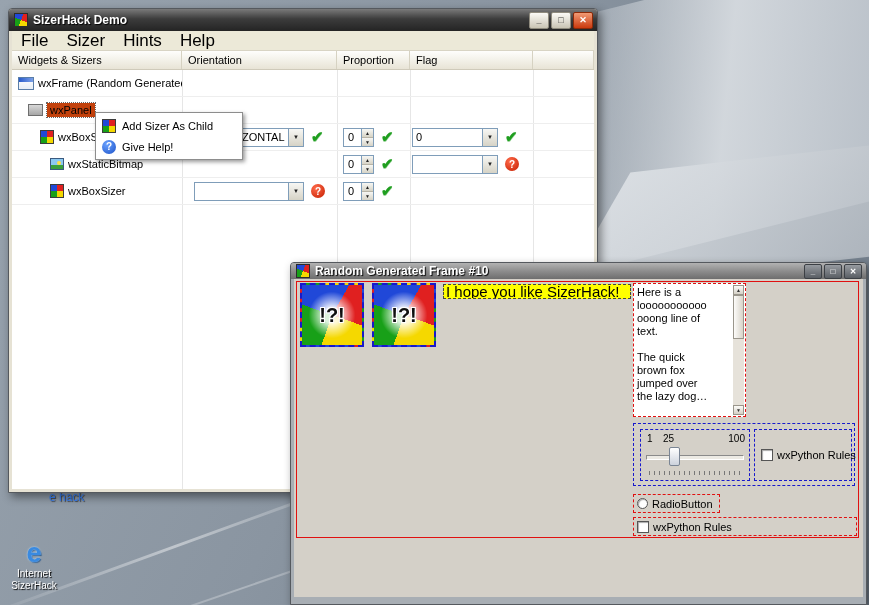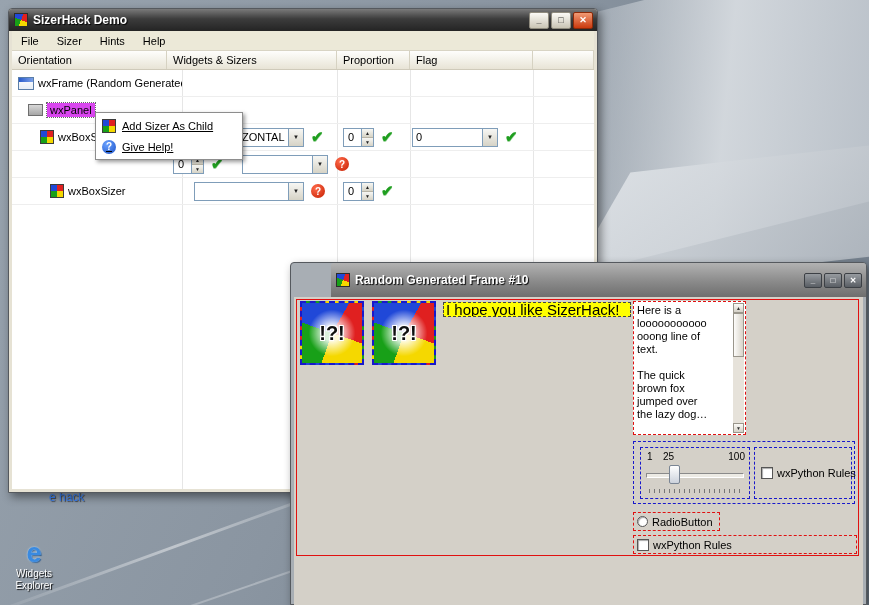--- a/index.html
+++ b/index.html
@@ -20,49 +20,49 @@
   .partial-text { position:absolute; left:2px; top:490px; color:#3b82f6; font-size:12px; text-shadow:1px 1px 1px #3a3f46;margin-left:47px; }
   .ie-icon { position:absolute; left:2px; top:538px; width:64px; text-align:center; cursor:default; }
   .ie-e { display:block; font-size:27px; font-weight:bold; color:#3a8ae0; line-height:30px;
           text-shadow:0 0 2px #bfe0ff, 1px 1px 1px #1a4a80; }
   .ie-label { display:block; color:#fff; font-size:10px; line-height:12px; text-shadow:1px 1px 1px #000; }
 
   
   .win { position:absolute; border:1px solid #55595e; border-radius:4px 4px 0 0; box-shadow:3px 4px 10px rgba(0,0,0,.45); }
   .titlebar { height:22px; display:flex; align-items:center; padding:0 4px 0 5px; border-radius:3px 3px 0 0; }
   .t-dark  { background:linear-gradient(#7a7a7a 0%, #3c3c3c 45%, #242424 100%); }
-  .t-gray  { background:linear-gradient(#b2b2b2 0%, #8a8a8a 55%, #6e6e6e 100%); height:34px;margin-left:40px; }
+  .t-gray  { background:linear-gradient(#b2b2b2 0%, #8a8a8a 55%, #6e6e6e 100%); height:16px; }
   .t-title { flex:1; color:#fff; font-size:12px; font-weight:bold; text-shadow:1px 1px 1px #000; padding-left:5px;
              white-space:nowrap; overflow:hidden; }
   .app-ic { width:14px; height:14px; border:1px solid #2c2c2c; flex:0 0 auto;
             background:conic-gradient(from 20deg,#e02020 0 25%,#f5d800 0 50%,#18a018 0 75%,#2048d8 0); }
   .tb { width:20px; height:17px; border-radius:2px; border:1px solid #8f8b7e; margin-left:2px;
         display:flex; align-items:center; justify-content:center; font-size:9px; font-weight:bold; }
   .tb.g { background:linear-gradient(#fbfaf6,#c9c4b4); color:#333; }
   .tb.r { background:linear-gradient(#f09a74,#cb3a0e); border-color:#8c2a08; color:#fff; }
   .tb2 { width:18px; height:15px; border-radius:2px; border:1px solid #3c4045; margin-left:2px;
          background:linear-gradient(#979ba0,#595e64); color:#fff; font-size:8px; font-weight:bold;
          display:flex; align-items:center; justify-content:center; }
 
   
   .win1 { left:8px; top:8px; width:590px; height:485px; background:#e6e2d4; z-index:10; }
   .w1-inner { margin:0 3px 3px 3px; height:458px; background:#fff; display:flex; flex-direction:column; overflow:hidden; }
   .menubar { height:20px; background:#ece9d8; border-bottom:1px solid #d8d4c4; display:flex; align-items:center; }
-  .menu-item { font-size:11px; color:#000; padding:2px 9px; }
+  .menu-item { font-size:17px; color:#000; padding:2px 9px; }
   .colheader { height:19px; display:flex; background:linear-gradient(#fefefc,#e8e4d6); border-bottom:1px solid #cfcaba; }
   .colheader .hc { font-size:11px; color:#000; display:flex; align-items:center; padding-left:6px;
                    border-right:1px solid #d6d2c2; overflow:hidden; white-space:nowrap; }
   .hc1 { width:170px; } .hc2 { width:155px; } .hc3 { width:73px; } .hc4 { width:123px;text-align:right; } .hcf { flex:1; border-right:none; }
   .rows { flex:1; position:relative; background:#fff; }
   .vline { position:absolute; top:0; bottom:0; width:1px; background:#e6e6e6; }
   .listrow { display:flex; height:27px; align-items:center; border-bottom:1px solid #eeeeee; position:relative; }
   .c { display:flex; align-items:center; height:100%; }
   .c1 { width:170px; overflow:hidden; } .c2 { width:155px; } .c3 { width:73px; padding-left:6px; } .c4 { flex:1; padding-left:2px; }
   .lbl { font-size:11px; margin-left:4px; white-space:nowrap; }
-  .sel { background:#d946ef; outline:1px dotted #666; padding:1px 3px; }
+  .sel { background:#c2410c; outline:1px dotted #666; padding:1px 3px; }
   .ic-frame { width:16px; height:13px; border:1px solid #5a7ea8; background:linear-gradient(#fff,#e6edf6); position:relative; flex:0 0 auto; }
   .ic-frame::before { content:""; position:absolute; left:0; top:0; right:0; height:4px; background:linear-gradient(90deg,#2a5ccc,#7aa0e8); }
   .ic-panel { width:15px; height:12px; border:1px solid #6e6e6e; background:linear-gradient(#d8d8d8,#a6a6a6); flex:0 0 auto; }
   .ic-sizer { width:14px; height:14px; border:1px solid #3c3c3c; flex:0 0 auto;
               background:conic-gradient(from 0deg,#e02020 0 25%,#f5d800 0 50%,#18a018 0 75%,#2048d8 0); }
   .ic-bitmap { width:14px; height:12px; border:1px solid #3a5a80; position:relative; flex:0 0 auto;
                background:linear-gradient(#8cc8f0 0 55%,#3aa03a 55% 100%); }
   .ic-bitmap::after { content:""; position:absolute; right:2px; top:2px; width:4px; height:4px; border-radius:50%; background:#ffe040; }
   .combo { height:19px; background:#fff; border:1px solid #7f9db9; display:flex; align-items:stretch; flex:0 0 auto; }
   .combo .cv { flex:1; font-size:11px; padding:2px 0 0 3px; white-space:nowrap; overflow:hidden; }
@@ -81,21 +81,21 @@
   .err { color:#c81010; font-size:15px; font-weight:bold; }
   .help { width:14px; height:14px; border-radius:50%; color:#fff; font-size:10px; font-weight:bold;
           display:inline-flex; align-items:center; justify-content:center;
           background:radial-gradient(circle at 35% 30%,#ff6a4a,#c41e00); }
   .helpblue { width:14px; height:14px; border-radius:50%; color:#fff; font-size:10px; font-weight:bold;
           display:inline-flex; align-items:center; justify-content:center;
           background:radial-gradient(circle at 35% 30%,#6aa2ff,#1c52c8); }
 
   
   .ctx { position:absolute; left:95px; top:112px; width:148px; background:#fff; border:1px solid #8d8d8d;
-         box-shadow:2px 2px 4px rgba(0,0,0,.4); z-index:40; padding:2px 1px;text-decoration:underline; }
+         box-shadow:2px 2px 4px rgba(0,0,0,.4); z-index:40; padding:2px 1px; }
   .ctx-item { height:21px; display:flex; align-items:center; gap:6px; padding:0 5px; font-size:11px; }
 
   
   .win2 { left:290px; top:262px; width:577px; height:343px; background:#a8aeb4; z-index:20; border-radius:4px 4px 0 0; }
   .w2-inner { margin:0 3px; height:318px; background:#d4d0c8; position:relative; overflow:hidden; }
   .outer-red { position:absolute; left:2px; top:2px; width:563px; height:257px; border:1px solid #e01010; }
   .bmp { position:absolute; width:64px; height:64px; border:2px dashed #1818cc; display:flex; align-items:center;
          justify-content:center; position:absolute; overflow:hidden;
          background:conic-gradient(from 30deg,#e02020 0 22%,#f5d800 0 47%,#18a018 0 72%,#2048d8 0); }
   .bmp::before { content:""; position:absolute; inset:0; background:radial-gradient(circle, rgba(255,255,255,.85) 0 20%, rgba(255,255,255,0) 55%); }
@@ -137,42 +137,42 @@
 <body>
 
 <div class="desktop">
   <div class="sw1"></div>
   <div class="sw2"></div>
   <div class="dline1"></div>
   <div class="dline2"></div>
   <span class="partial-text">e hack</span>
   <div class="ie-icon">
     <span class="ie-e">e</span>
-    <span class="ie-label">Widgets Explorer</span>
+    <span class="ie-label">Internet SizerHack</span>
   </div>
 </div>
 
 <div class="win win1">
   <div class="titlebar t-dark">
     <span class="app-ic"></span>
     <span class="t-title">SizerHack Demo</span>
     <span class="tb g">_</span>
     <span class="tb g">□</span>
     <span class="tb r">✕</span>
   </div>
   <div class="w1-inner">
     <div class="menubar">
       <span class="menu-item">File</span>
       <span class="menu-item">Sizer</span>
       <span class="menu-item">Hints</span>
       <span class="menu-item">Help</span>
     </div>
     <div class="colheader">
+      <span class="hc hc1">Widgets &amp; Sizers</span>
       <span class="hc hc2">Orientation</span>
-      <span class="hc hc1">Widgets &amp; Sizers</span>
       <span class="hc hc3">Proportion</span>
       <span class="hc hc4">Flag</span>
       <span class="hc hcf"></span>
     </div>
     <div class="rows">
       <div class="vline" style="left:170px"></div>
       <div class="vline" style="left:325px"></div>
       <div class="vline" style="left:398px"></div>
       <div class="vline" style="left:521px"></div>
 
@@ -221,20 +221,24 @@
         <div class="c c4">
           <span class="combo cw86">
             <span class="cv">0</span>
             <span class="ca">▼</span>
           </span>
           <span class="st ok">✔</span>
         </div>
       </div>
 
       <div class="listrow">
+        <div class="c c1" style="padding-left:38px">
+          <span class="ic-bitmap"></span>
+          <span class="lbl">wxStaticBitmap</span>
+        </div>
         <div class="c c2"></div>
         <div class="c c3">
           <span class="spinner">
             <span class="spin-val">0</span>
             <span class="spin-btns">
               <span>▲</span>
               <span>▼</span>
             </span>
           </span>
           <span class="st ok">✔</span>

